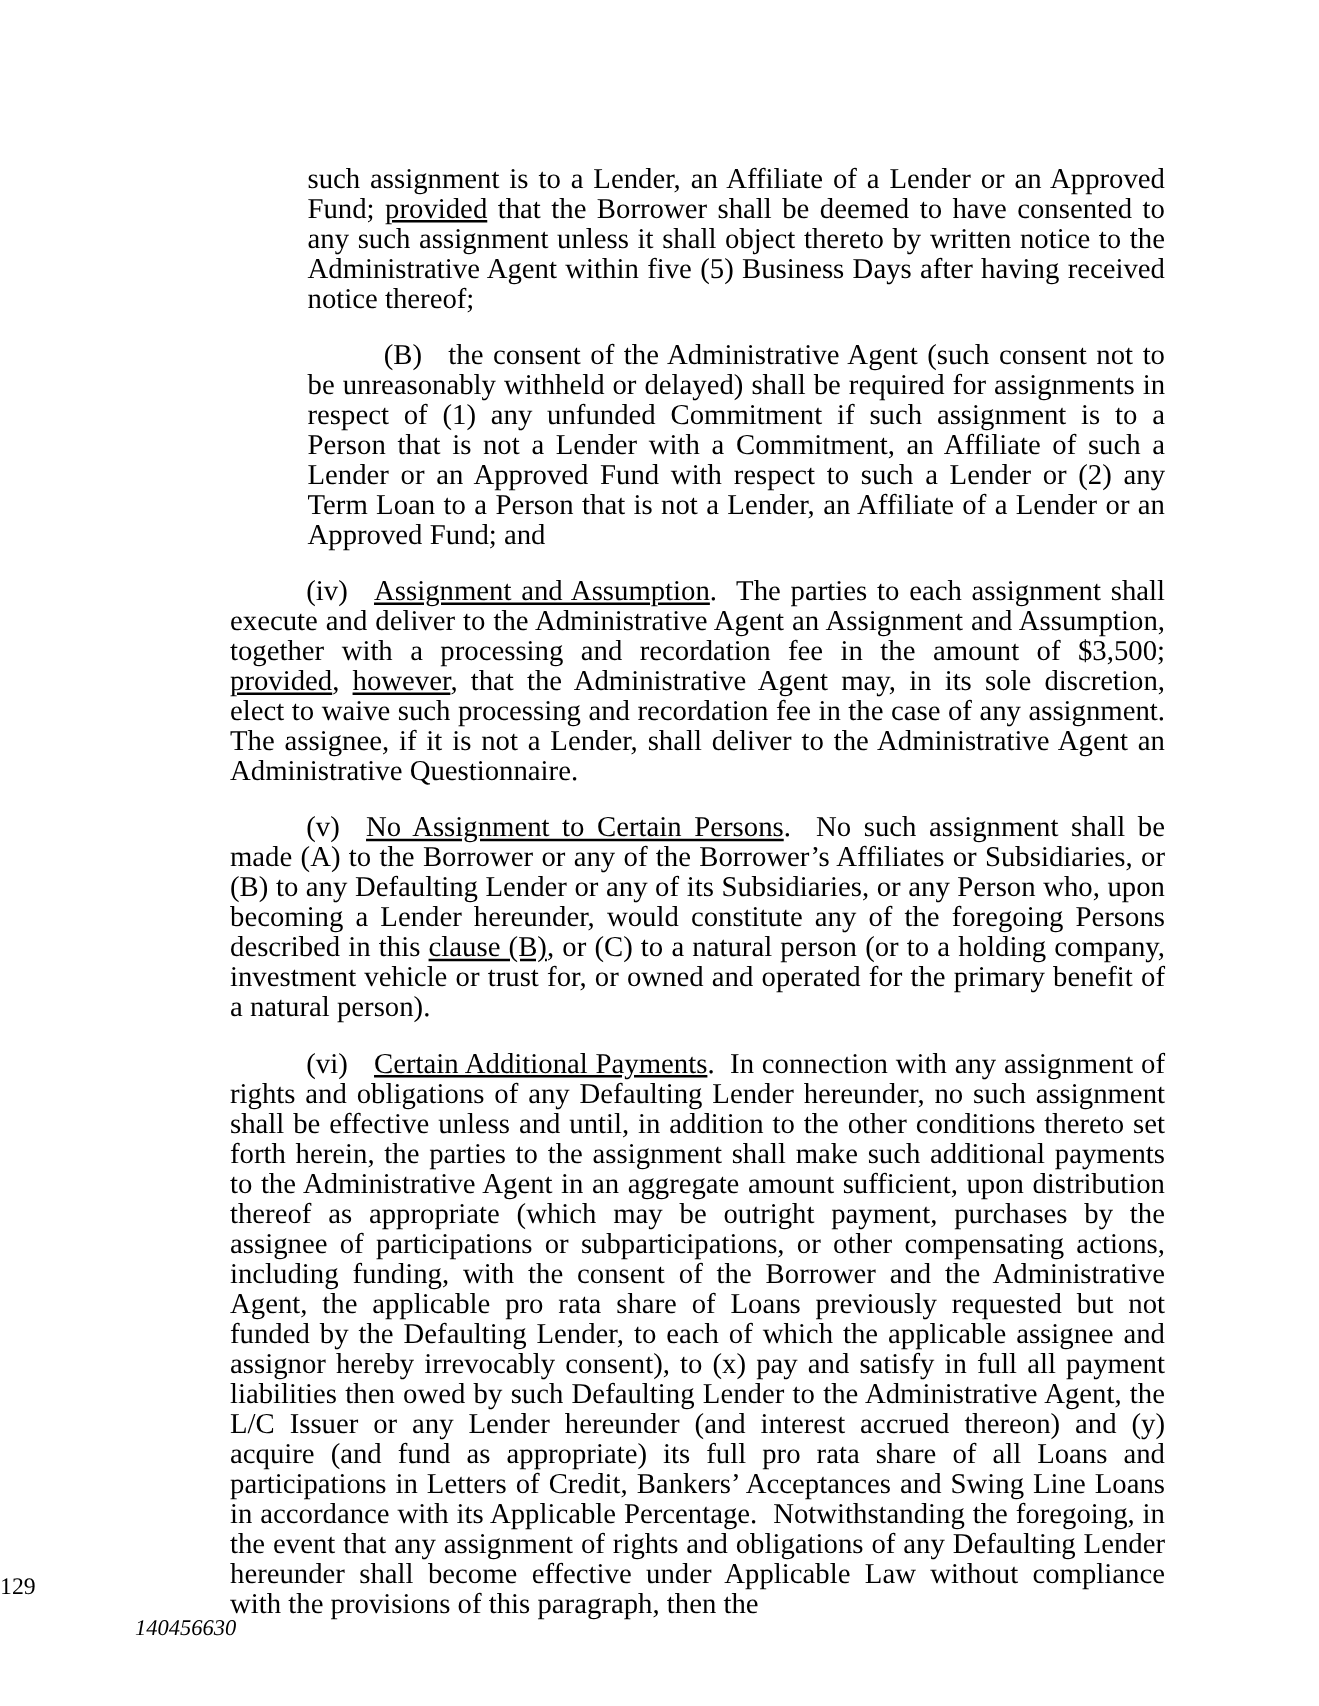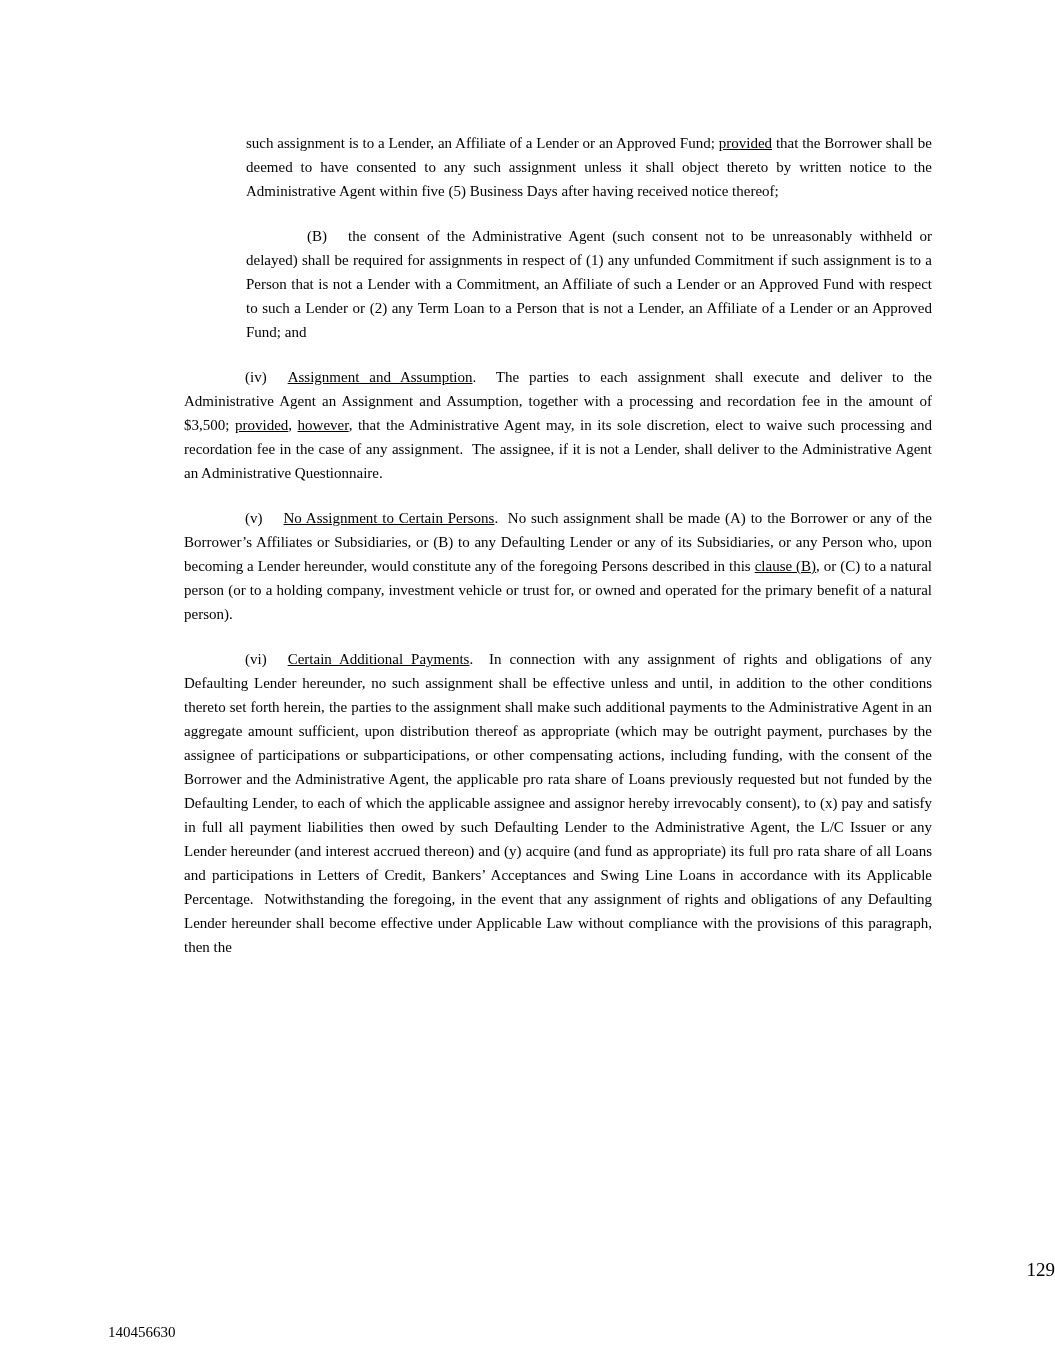--- a/index.html
+++ b/index.html
@@ -17,21 +17,21 @@
     overflow: hidden;
   }
   .content {
     position: absolute;
     left: 184px;
     top: 131px;
     width: 748px;
   }
   .para {
     margin: 0 0 21px 0;
-    font-size: 15px;
+    font-size: 23px;
     line-height: 24px;
     text-align: justify;
     white-space: pre-wrap;
   }
   .para.block {
     margin-left: 62px;
   }
   .para.indent {
     text-indent: 61px;
   }
@@ -40,30 +40,31 @@
   }
   .tab {
     display: inline-block;
     width: 21px;
   }
   .page-number {
     position: absolute;
     left: 0;
     top: 1258px;
     width: 1055px;
-    text-align: right;
+    text-align: left;
     font-size: 19px;
     line-height: 24px;
   }
   .doc-id {
     position: absolute;
     left: 108px;
-    top: 1323px;
-    font-size: 15px;
+    top: 1293px;
+    font-size: 18px;
     line-height: 18px;
+    font-style: italic;
   }
 </style>
 </head>
 <body>
 
 <div class="page">
   <div class="content" id="paragraphs">
       <p class="para block"><span>such assignment is to a Lender, an Affiliate of a Lender or an Approved Fund; </span><span class="u">provided</span><span> that the Borrower shall be deemed to have consented to any such assignment unless it shall object thereto by written notice to the Administrative Agent within five (5) Business Days after having received notice thereof;</span></p>
       <p class="para block indent"><span>(B)</span><span class="tab"></span><span>the consent of the Administrative Agent (such consent not to be unreasonably withheld or delayed) shall be required for assignments in respect of (1) any unfunded Commitment if such assignment is to a Person that is not a Lender with a Commitment, an Affiliate of such a Lender or an Approved Fund with respect to such a Lender or (2) any Term Loan to a Person that is not a Lender, an Affiliate of a Lender or an Approved Fund; and</span></p>
       <p class="para indent"><span>(iv)</span><span class="tab"></span><span class="u">Assignment and Assumption</span><span>.  The parties to each assignment shall execute and deliver to the Administrative Agent an Assignment and Assumption, together with a processing and recordation fee in the amount of $3,500; </span><span class="u">provided</span><span>, </span><span class="u">however</span><span>, that the Administrative Agent may, in its sole discretion, elect to waive such processing and recordation fee in the case of any assignment.  The assignee, if it is not a Lender, shall deliver to the Administrative Agent an Administrative Questionnaire.</span></p>

